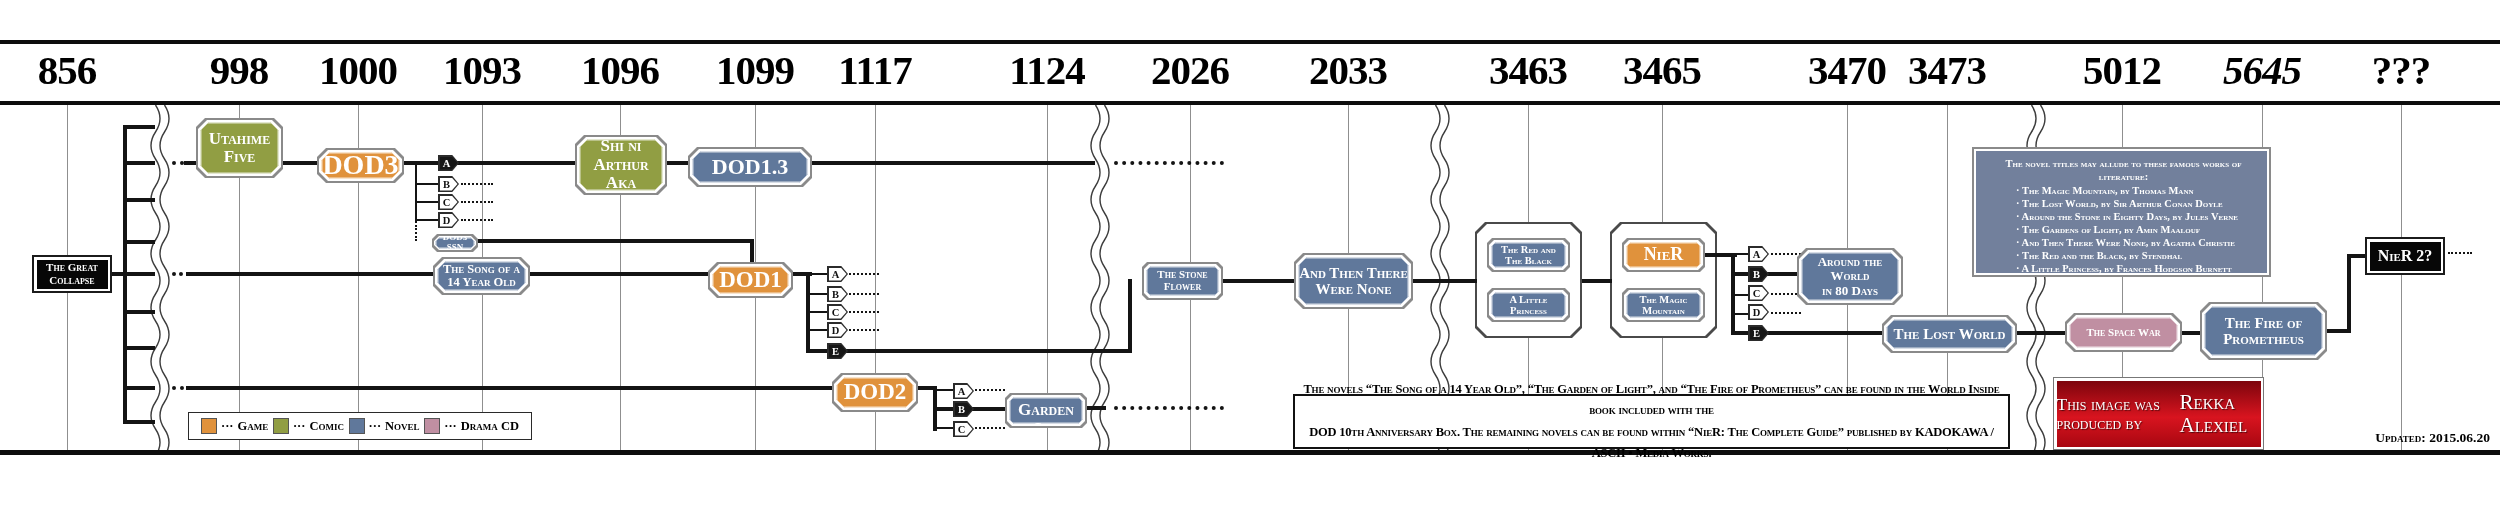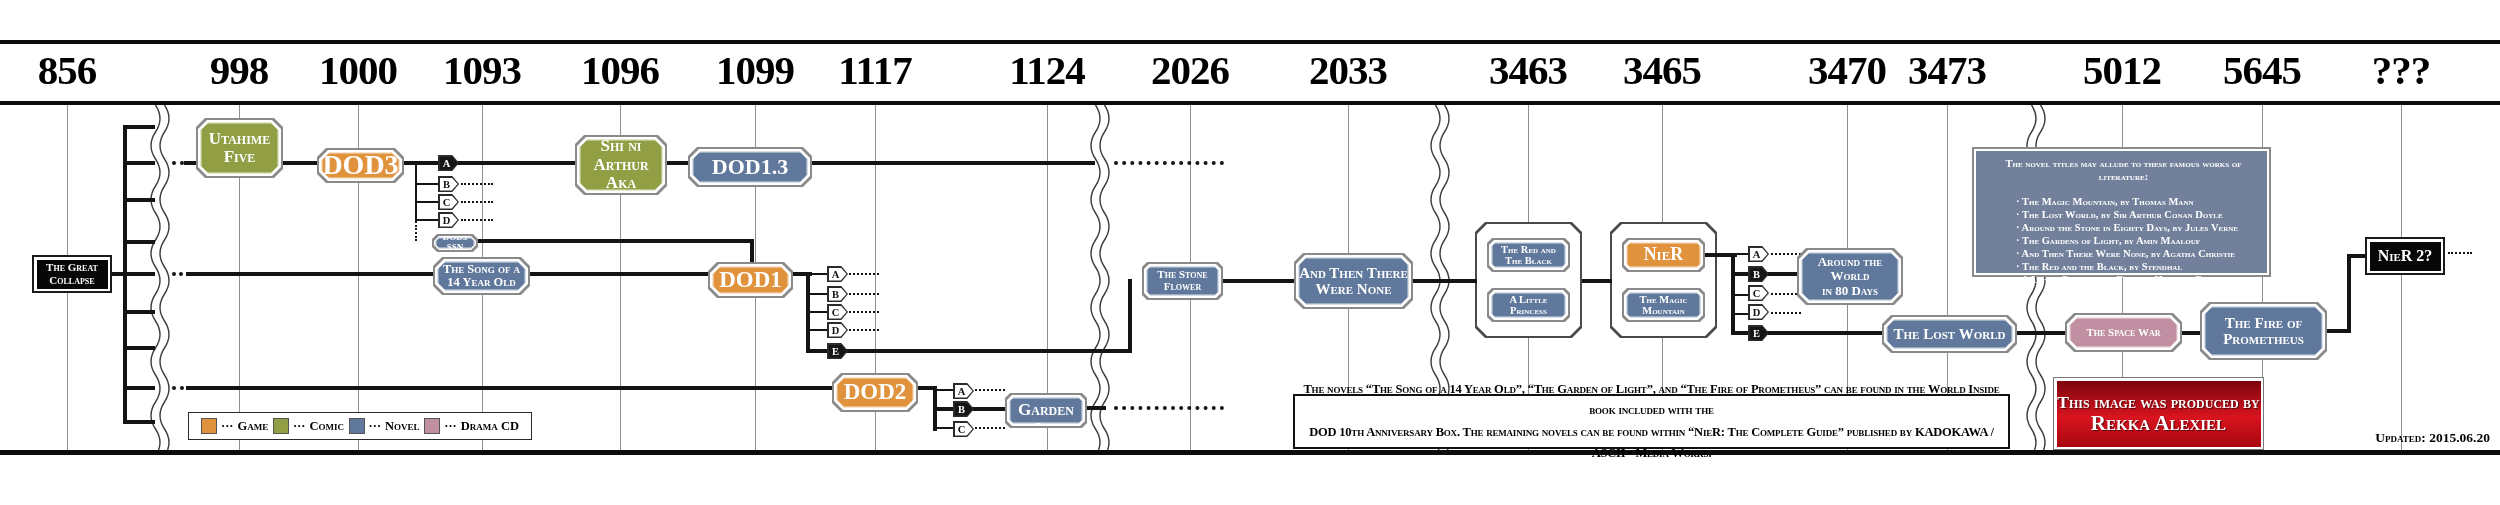--- a/index.html
+++ b/index.html
@@ -52,26 +52,26 @@
   .sw{width:14px;height:14px;border:1px solid #555;display:inline-block}
   .note{position:absolute;left:1293px;top:394px;width:717px;height:55px;background:#fff;
     border:2.5px solid #111;box-sizing:border-box;z-index:6;display:flex;flex-direction:column;
     justify-content:center;text-align:center;font-variant:small-caps;font-weight:bold;
     font-size:12.5px;line-height:1.7;letter-spacing:-0.2px}
   .lit{position:absolute;left:1972px;top:147px;width:299px;height:130px;background:#8a8a8a;
     padding:2px;box-sizing:border-box;z-index:6}
   .litmid{width:100%;height:100%;background:#fff;padding:2px;box-sizing:border-box}
   .litin{width:100%;height:100%;background:#72809c;color:#fff;box-sizing:border-box;
     padding:6px 10px 4px 14px;font-variant:small-caps;font-weight:bold;font-size:10.5px;line-height:1.24}
-  .litin .t{text-align:center;margin-bottom:12px}
+  .litin .t{text-align:center;margin-bottom:1px}
   .litin .li{padding-left:26px}
   .credit{position:absolute;left:2053px;top:377px;width:211px;height:73px;background:#fff;
     border:1.5px solid #777;padding:2.5px;box-sizing:border-box;z-index:6}
-  .credin{width:100%;height:100%;display:flex;flex-direction:column;align-items:center;justify-content:center;
-    background:linear-gradient(#7d050d,#d8141f 55%,#a80711);color:#fff;font-variant:small-caps;font-weight:bold;
+  .credin{width:100%;height:100%;display:flex;flex-direction:row;align-items:center;justify-content:center;
+    background:linear-gradient(#7d050d,#d8141f 55%,#a80711);color:#fff;font-variant:small-caps;font-weight:normal;
     text-shadow:1px 1px 1px rgba(0,0,0,.6);line-height:1.05}
   .credin .c1{font-size:17.5px}
   .credin .c2{font-size:21px}
   .updated{position:absolute;right:10px;top:430px;width:200px;text-align:right;z-index:6;
     font-variant:small-caps;font-weight:bold;font-size:13.5px}
 </style>
 </head>
 <body>
 
 <div id="canvas">
@@ -263,21 +263,21 @@
     <div class="yearlbl" style="left: 755px;">1099</div>
     <div class="yearlbl" style="left: 875px;">1117</div>
     <div class="yearlbl" style="left: 1047px;">1124</div>
     <div class="yearlbl" style="left: 1190px;">2026</div>
     <div class="yearlbl" style="left: 1348px;">2033</div>
     <div class="yearlbl" style="left: 1528px;">3463</div>
     <div class="yearlbl" style="left: 1662px;">3465</div>
     <div class="yearlbl" style="left: 1847px;">3470</div>
     <div class="yearlbl" style="left: 1947px;">3473</div>
     <div class="yearlbl" style="left: 2122px;">5012</div>
-    <div class="yearlbl" style="left: 2262px;">5645</div>
+    <div class="yearlbl" style="left: 2262px; font-style: italic;">5645</div>
     <div class="yearlbl" style="left: 2401px;">???</div>
     <div class="grid" style="left: 67px;"></div>
     <div class="grid" style="left: 239px;"></div>
     <div class="grid" style="left: 358px;"></div>
     <div class="grid" style="left: 482px;"></div>
     <div class="grid" style="left: 620px;"></div>
     <div class="grid" style="left: 755px;"></div>
     <div class="grid" style="left: 875px;"></div>
     <div class="grid" style="left: 1047px;"></div>
     <div class="grid" style="left: 1190px;"></div>

